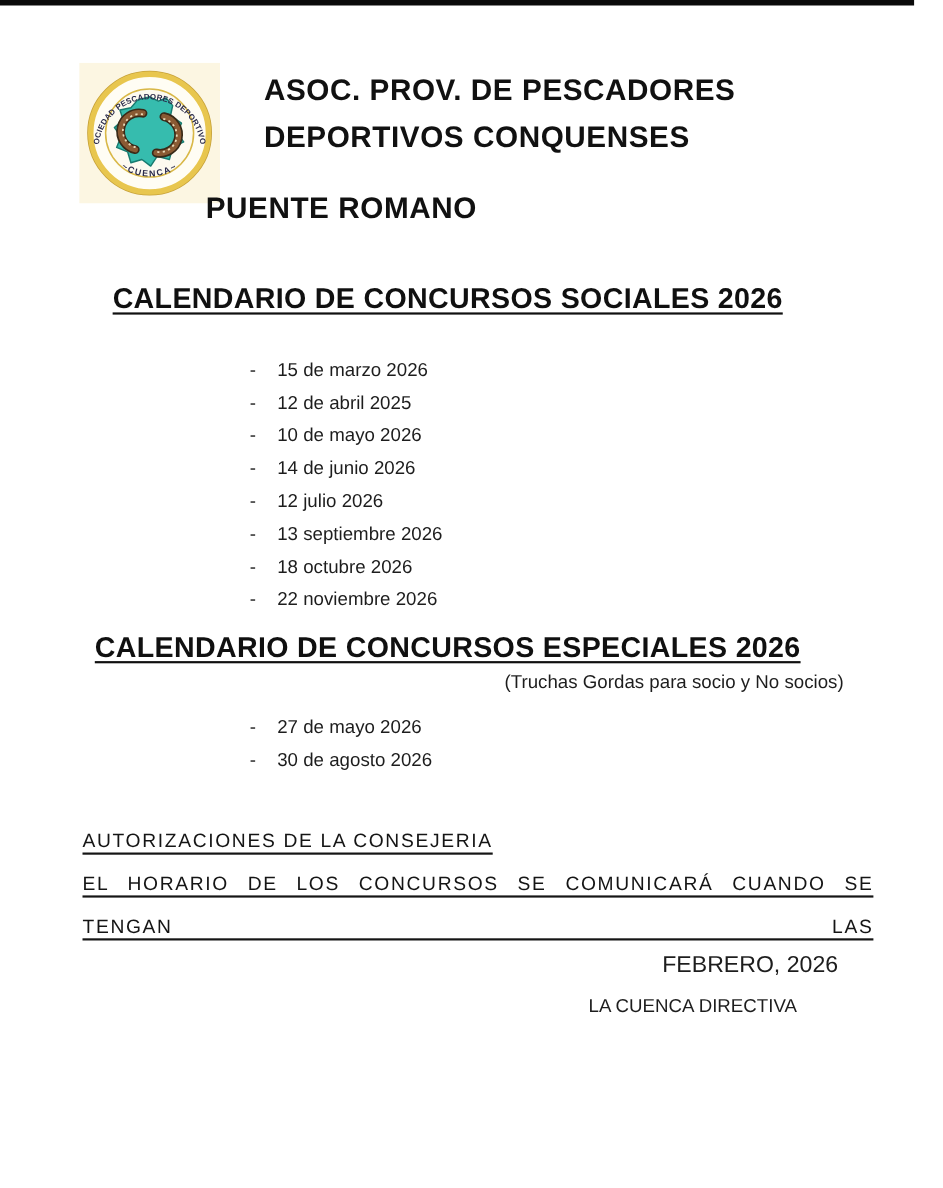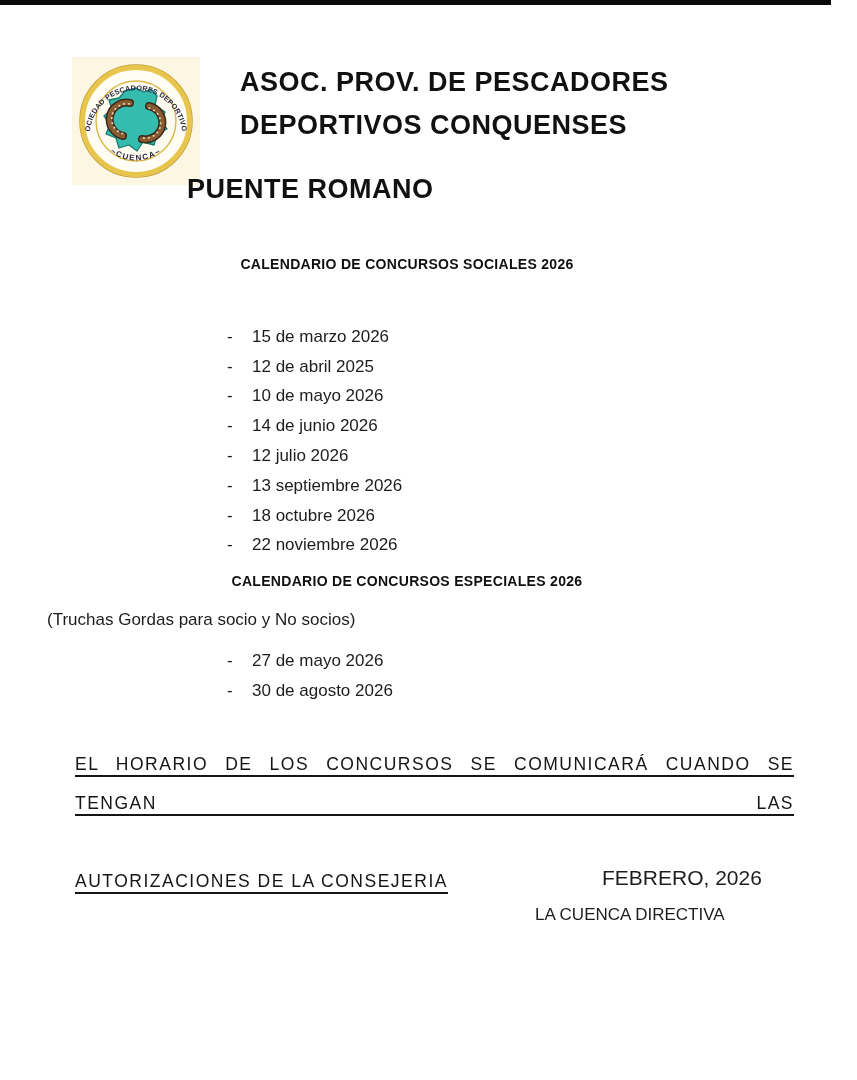--- a/index.html
+++ b/index.html
@@ -9,26 +9,26 @@
 
   .scan-bar { position: absolute; left: 0; top: 0; width: 831px; height: 5px; background: #0a0a0a; }
 
   .logo-wrap { position: absolute; left: 72px; top: 57px; width: 128px; height: 128px; }
 
   .title-block { position: absolute; left: 240px; top: 61px; width: 520px; text-align: left;
                  font-weight: bold; font-size: 27px; line-height: 43px; letter-spacing: 0.5px; color: #111; }
   .title-line3 { display: block; transform: translateX(-53px); margin-top: 21px; }
 
   .heading { position: absolute; left: 47px; width: 720px; text-align: center;
-             font-weight: bold; font-size: 14px; letter-spacing: 0.3px; color: #101010;
-             text-decoration-thickness: 2px; text-underline-offset: 4px; }
+             font-weight: bold; font-size: 26px; letter-spacing: 0.3px; color: #101010;
+             text-decoration: underline; text-decoration-thickness: 2px; text-underline-offset: 4px; }
   .heading-1 { top: 256px; }
   .heading-2 { top: 573px; }
 
-  .section-note { position: absolute; left: 47px; top: 610px; width: 720px; text-align: left;
+  .section-note { position: absolute; left: 47px; top: 610px; width: 720px; text-align: right;
                   font-size: 17px; color: #1d1d1d; }
 
   .date-list { position: absolute; left: 227px; font-size: 17px; color: #1d1d1d; }
   .date-list-1 { top: 322px; }
   .date-list-2 { top: 646px; }
   .date-item { display: flex; height: 29.8px; align-items: center; }
   .date-item .dash { width: 25px; }
 
   .notice { position: absolute; left: 75px; top: 745px; width: 719px;
             font-size: 17.5px; letter-spacing: 1.5px; color: #151515; line-height: 39px; }
@@ -128,20 +128,20 @@
       <span class="dash">-</span>
       <span>27 de mayo 2026</span>
     </div>
     <div class="date-item">
       <span class="dash">-</span>
       <span>30 de agosto 2026</span>
     </div>
   </div>
 
   <div class="notice">
+    <span class="notice-line">AUTORIZACIONES DE LA CONSEJERIA</span>
     <span class="notice-line notice-line-1">EL HORARIO DE LOS CONCURSOS SE COMUNICARÁ CUANDO SE TENGAN LAS</span>
-    <span class="notice-line">AUTORIZACIONES DE LA CONSEJERIA</span>
   </div>
 
   <div class="footer-date">FEBRERO, 2026</div>
   <div class="footer-sig">LA CUENCA DIRECTIVA</div>
 
 </div>
 
 </body></html>

